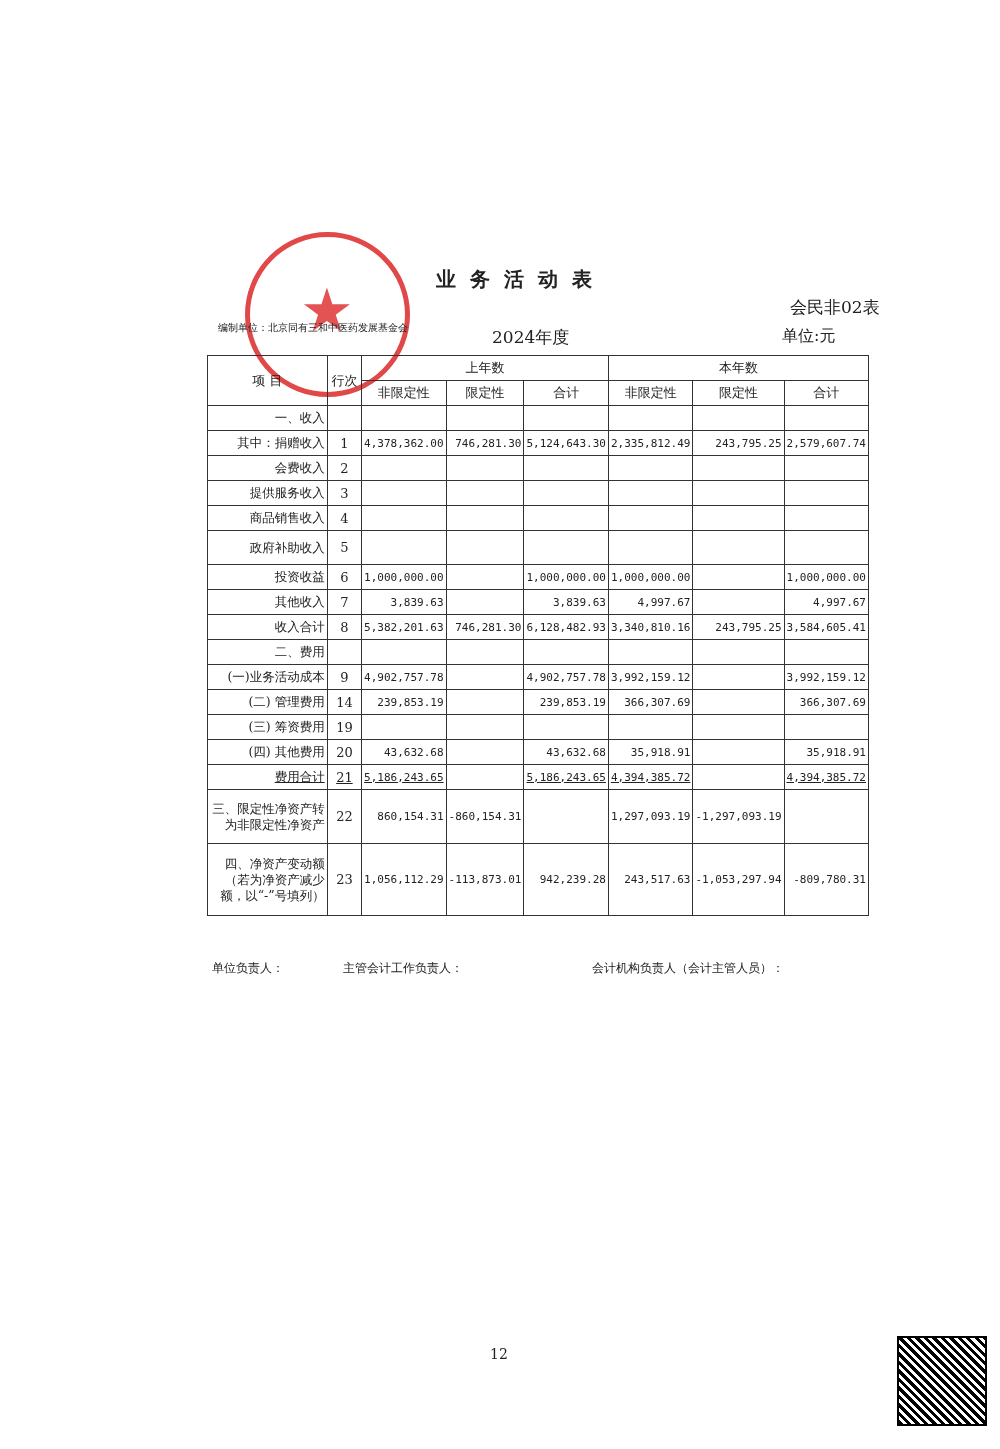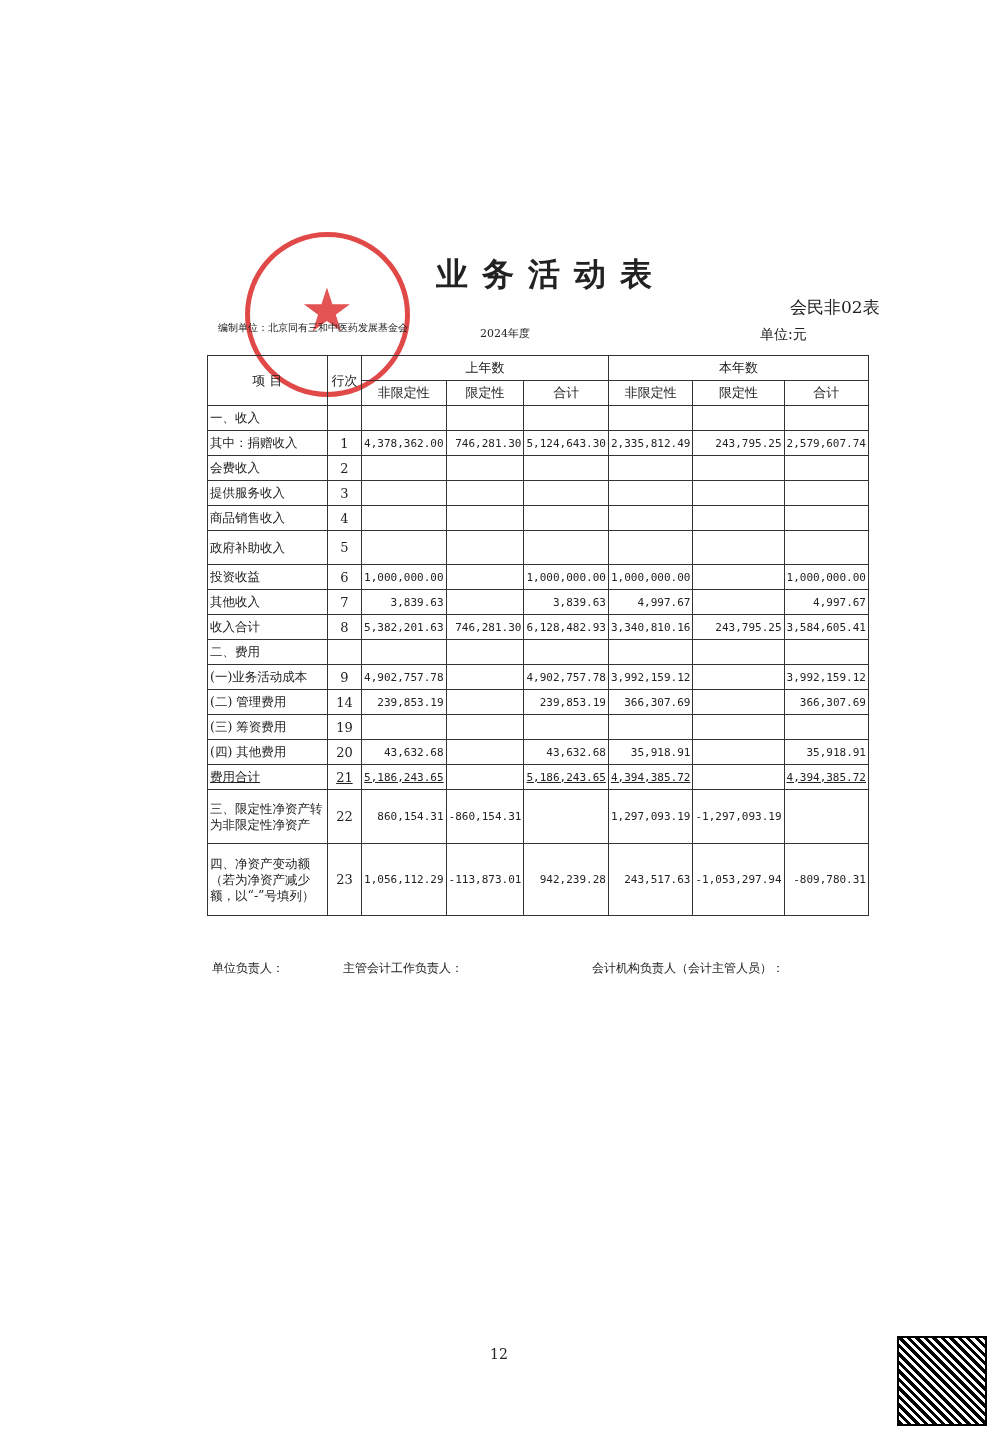--- a/index.html
+++ b/index.html
@@ -1,27 +1,27 @@
 <!DOCTYPE html>
 <html><head>
 <meta charset="utf-8">
 <style>
   html,body{margin:0;padding:0;background:#fff;}
   body{width:1000px;height:1449px;position:relative;overflow:hidden;font-family:"DejaVu Serif",serif;color:#222;}
-  .title{position:absolute;left:436px;top:253px;font-size:32px;letter-spacing:14px;font-weight:bold;}
+  .title{position:absolute;left:436px;top:266px;font-size:20px;letter-spacing:14px;font-weight:bold;}
   .formno{position:absolute;left:790px;top:296px;font-size:17px;}
   .unitname{position:absolute;left:218px;top:318px;font-size:10px;line-height:20px;width:240px;}
-  .year{position:absolute;left:480px;top:326px;font-size:11px;}
-  .currency{position:absolute;left:760px;top:326px;font-size:14px;}
+  .year{position:absolute;left:492px;top:326px;font-size:17px;}
+  .currency{position:absolute;left:782px;top:326px;font-size:16px;}
   table{position:absolute;left:207px;top:355px;border-collapse:collapse;width:662px;font-size:12px;}
   td,th{border:1px solid #333;padding:0 2px;font-weight:normal;}
   th{height:24px;font-size:13px;}
   td.num{text-align:right;font-family:"DejaVu Sans Mono",monospace;font-size:11px;white-space:nowrap;}
   td.line{text-align:center;font-size:13px;}
-  td.lbl{font-size:12.5px;line-height:16px;}
+  td.lbl{font-size:12.5px;line-height:16px;text-align:right;}
   .stamp{position:absolute;left:245px;top:232px;width:165px;height:165px;border:5px solid rgba(220,40,40,.85);border-radius:50%;box-sizing:border-box;}
   .star{position:absolute;left:300px;top:275px;font-size:60px;color:rgba(220,40,40,.8);}
   .sign{position:absolute;top:960px;font-size:12px;}
   .pagenum{position:absolute;left:490px;top:1346px;font-size:14px;}
   .qr{position:absolute;left:897px;top:1336px;width:86px;height:86px;background:repeating-linear-gradient(45deg,#000 0 3px,#fff 3px 6px);border:2px solid #000;}
 </style>
 </head>
 <body>
 
 <div class="stamp"></div>

